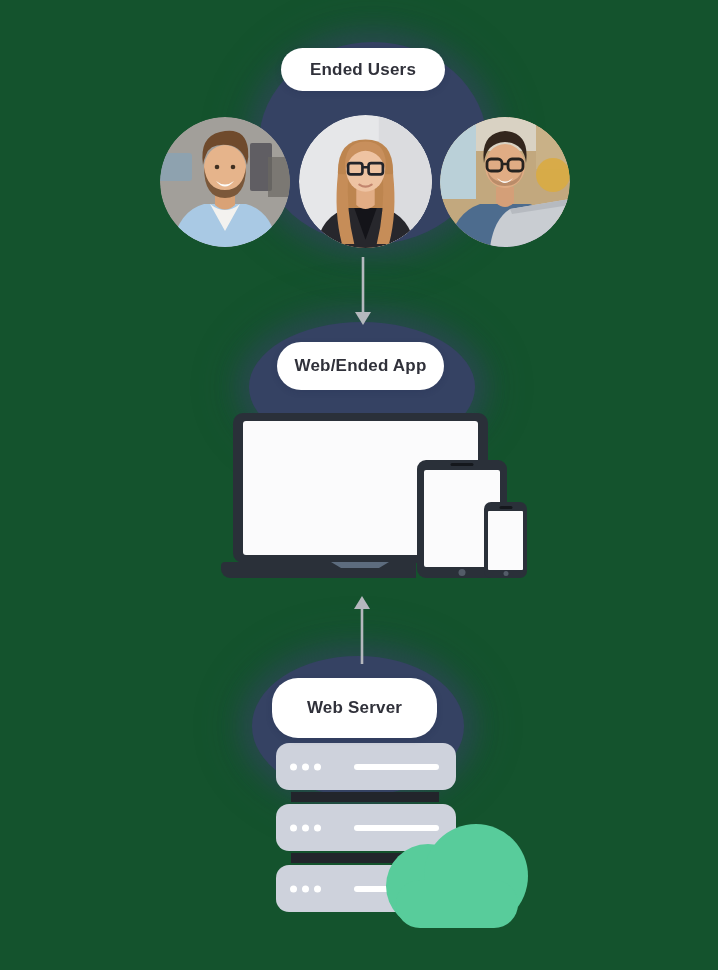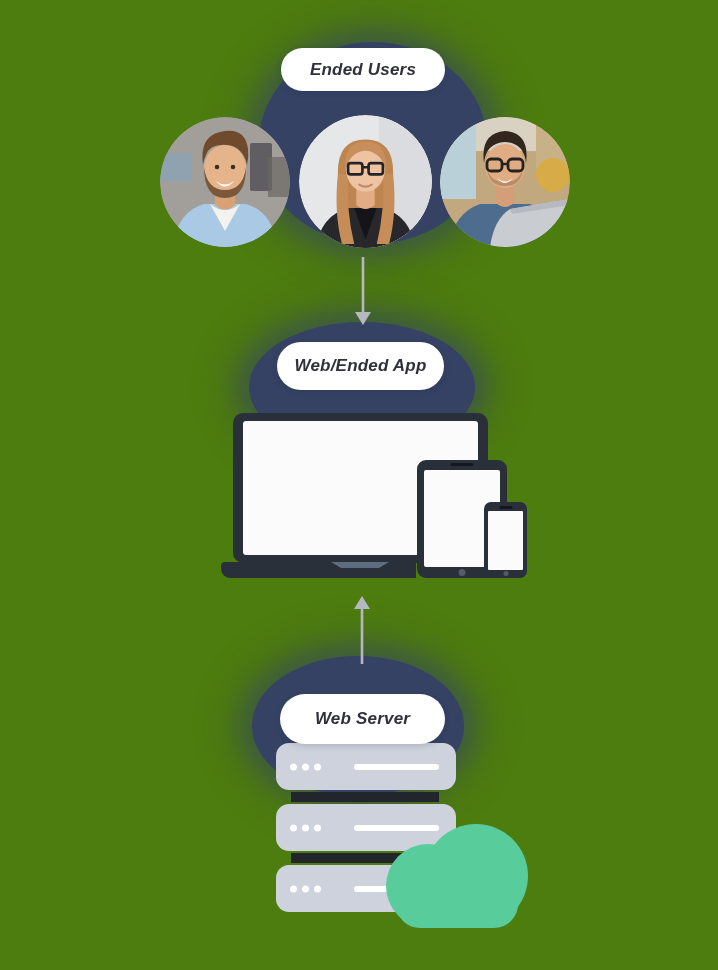--- a/index.html
+++ b/index.html
@@ -1,38 +1,38 @@
 <!DOCTYPE html>
 <html><head>
 <meta charset="utf-8">
 <style>
   html,body{margin:0;padding:0;background:#ffffff;}
   .stage{
-    position:relative;width:718px;height:970px;background:#4d7c0f;
-    overflow:hidden;font-family:"Liberation Sans",sans-serif;font-style:italic;
+    position:relative;width:718px;height:970px;background:#14532d;
+    overflow:hidden;font-family:"Liberation Sans",sans-serif;
   }
   
   .halo{
     position:absolute;border-radius:50%;background:#354263;
     box-shadow:0 0 22px 12px rgba(53,66,99,.48), 0 0 40px 22px rgba(53,66,99,.18);
     z-index:1;
   }
   .halo-top{left:259px;top:42px;width:228px;height:202px;}
   .halo-app{left:249px;top:322px;width:226px;height:130px;}
   .halo-server{left:252px;top:656px;width:212px;height:140px;}
   
   .pill{
     position:absolute;z-index:5;background:#ffffff;border-radius:26px;
     display:flex;align-items:center;justify-content:center;
     font-size:17px;font-weight:700;color:#30313a;letter-spacing:.2px;
     box-shadow:0 2px 6px rgba(30,40,70,.18);
   }
   .pill-users{left:281px;top:48px;width:164px;height:43px;}
   .pill-app{left:277px;top:342px;width:167px;height:48px;}
-  .pill-server{left:280px;top:678px;width:165px;height:50px;margin-top:16px;}
+  .pill-server{left:272px;top:678px;width:165px;height:60px;}
   
   .avatar{
     position:absolute;width:130px;height:130px;border-radius:50%;
     overflow:hidden;z-index:3;top:117px;
   }
   .avatar svg{display:block;width:130px;height:130px;}
   .avatar-1{left:160px;}
   .avatar-2{left:299px;top:115px;width:133px;height:133px;}
   .avatar-2 svg{width:133px;height:133px;}
   .avatar-3{left:440px;}

